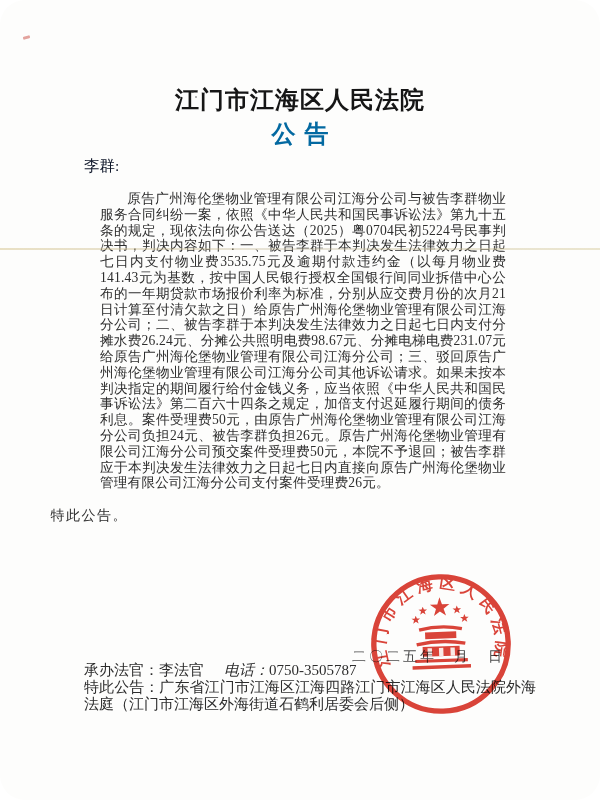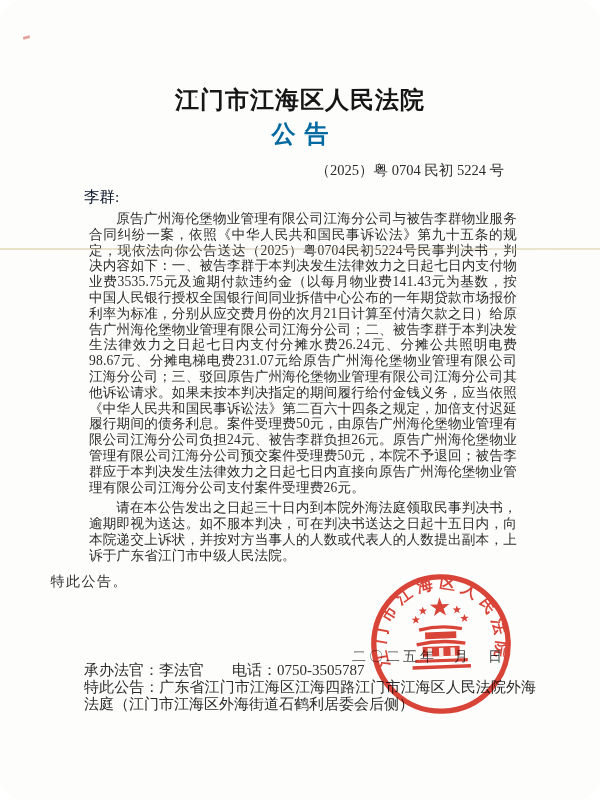--- a/index.html
+++ b/index.html
@@ -55,21 +55,21 @@
   
   .body-text {
     padding-left: 84px;
     padding-right: 78px;
     font-size: 13.6px;
     line-height: 15.8px;
     text-align: justify;
     color: #2d2d2d;
     letter-spacing: 0.2px;
   }
-  .body-text p { text-indent: 2em; margin: 5px; }
+  .body-text p { text-indent: 2em; margin: 16px; }
   .closing {
     text-indent: 3.6em;
     font-size: 14px;
     color: #2d2d2d;
     margin-top: 9px;
     letter-spacing: 1.5px;
   }
   
   .date-line {
     position: absolute;
@@ -85,21 +85,21 @@
     position: absolute;
     top: 662px;
     left: 84px;
     width: 452px;
     font-size: 15px;
     line-height: 16.5px;
     color: #2d2d2d;
     z-index: 1;
   }
   .judge-line { margin-bottom: 0.5px; white-space: nowrap; }
-  .phone-label { margin-left: 28px; }
+  .phone-label { margin-left: 20px; font-style: italic; }
   .address-line { text-align: justify; }
   
   .seal {
     position: absolute;
     left: 368px;
     top: 571px;
     width: 146px;
     height: 146px;
     z-index: 2;
     mix-blend-mode: multiply;
@@ -136,26 +136,24 @@
 
 <div class="page">
 
   <div class="scan-line"></div>
   <div class="speck-red"></div>
   <div class="speck-dark-1"></div>
   <div class="speck-dark-2"></div>
 
   <div class="court-name">江门市江海区人民法院</div>
   <div class="doc-title">公告</div>
-  <div class="case-number">（2025）粤 0704 民初 5224 号</div>
   <div class="recipient">李群:</div>
 
   <div class="body-text">
     <p>原告广州海伦堡物业管理有限公司江海分公司与被告李群物业服务合同纠纷一案，依照《中华人民共和国民事诉讼法》第九十五条的规定，现依法向你公告送达（2025）粤0704民初5224号民事判决书，判决内容如下：一、被告李群于本判决发生法律效力之日起七日内支付物业费3535.75元及逾期付款违约金（以每月物业费141.43元为基数，按中国人民银行授权全国银行间同业拆借中心公布的一年期贷款市场报价利率为标准，分别从应交费月份的次月21日计算至付清欠款之日）给原告广州海伦堡物业管理有限公司江海分公司；二、被告李群于本判决发生法律效力之日起七日内支付分摊水费26.24元、分摊公共照明电费98.67元、分摊电梯电费231.07元给原告广州海伦堡物业管理有限公司江海分公司；三、驳回原告广州海伦堡物业管理有限公司江海分公司其他诉讼请求。如果未按本判决指定的期间履行给付金钱义务，应当依照《中华人民共和国民事诉讼法》第二百六十四条之规定，加倍支付迟延履行期间的债务利息。案件受理费50元，由原告广州海伦堡物业管理有限公司江海分公司负担24元、被告李群负担26元。原告广州海伦堡物业管理有限公司江海分公司预交案件受理费50元，本院不予退回；被告李群应于本判决发生法律效力之日起七日内直接向原告广州海伦堡物业管理有限公司江海分公司支付案件受理费26元。</p>
-    <p>请在本公告发出之日起三十日内到本院外海法庭领取民事判决书，逾期即视为送达。如不服本判决，可在判决书送达之日起十五日内，向本院递交上诉状，并按对方当事人的人数或代表人的人数提出副本，上诉于广东省江门市中级人民法院。</p>
   </div>
   <div class="closing">特此公告。</div>
 
   <div class="date-line">二〇二五年　月　日</div>
 
   <div class="contact">
     <div class="judge-line">
       <span>承办法官：</span><span>李法官</span><span class="phone-label">电话：</span><span>0750-3505787</span>
     </div>
     <div class="address-line">

